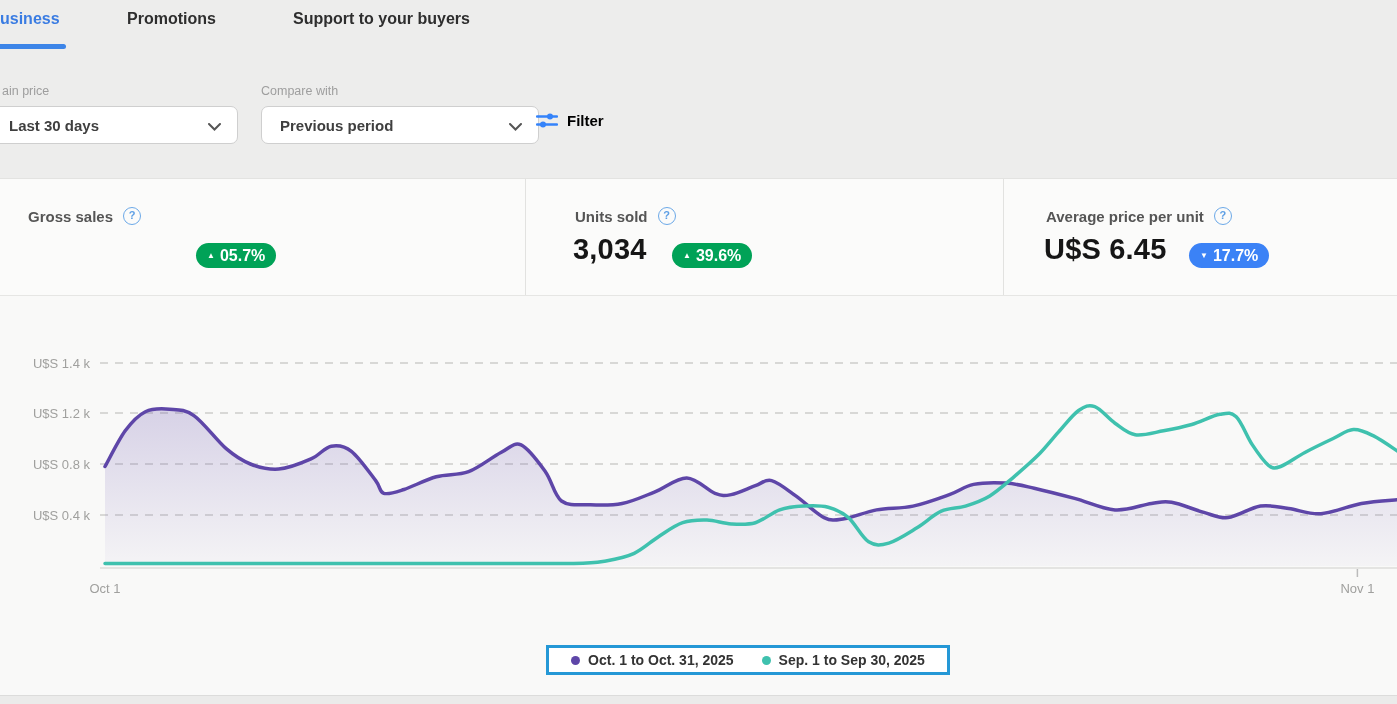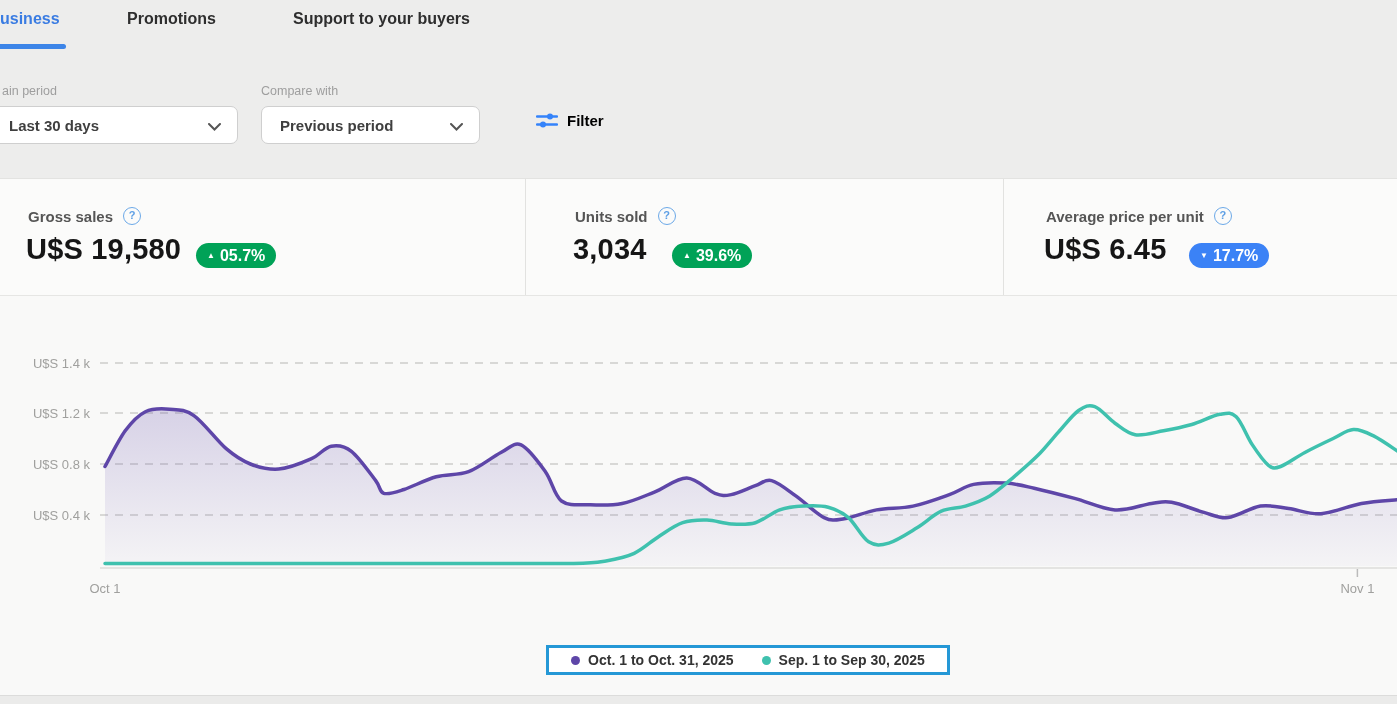--- a/index.html
+++ b/index.html
@@ -13,21 +13,21 @@
   #tab-promotions{left:127px;}
   #tab-support{left:293px;}
   .tab-underline{position:absolute;left:0;top:44px;width:66px;height:5px;border-radius:0 3px 3px 0;background:#3d85e8;}
 
   
   .field-label{position:absolute;top:84px;font-size:12.5px;color:#9e9e9e;}
   #lbl-main{left:2px;}
   #lbl-compare{left:261px;}
   .select{position:absolute;top:106px;height:38px;box-sizing:border-box;background:#fff;border:1px solid #cfcfcf;border-radius:7px;display:flex;align-items:center;font-weight:bold;color:#3f3f3f;font-size:15px;cursor:pointer;}
   #sel-main{left:-8px;width:246px;padding-left:16px;}
-  #sel-compare{left:261px;width:219px;padding-left:18px;}
+  #sel-compare{left:261px;width:278px;padding-left:18px;}
   .select .chev{position:absolute;right:16px;top:16px;}
   .filter-btn{position:absolute;left:536px;top:112px;display:flex;align-items:center;gap:9px;background:none;border:none;font-family:inherit;font-size:15px;font-weight:bold;color:#000000;cursor:pointer;padding:0;}
 
   
   .lower{position:absolute;left:0;top:178px;width:1397px;height:526px;background:#f9f9f8;border-top:1px solid #e3e3e1;}
   .kpi-section{position:absolute;left:0;top:0;width:1397px;height:116px;background:#fbfbfa;border-bottom:1px solid #e6e6e4;}
   .kpi-divider{position:absolute;top:0;width:1px;height:116px;background:#e2e2e0;}
   #div1{left:525px;} #div2{left:1003px;}
   .kpi-label{position:absolute;top:28px;font-size:15px;font-weight:bold;color:#555;display:flex;align-items:center;gap:10px;}
   .kpi-value{position:absolute;top:54px;font-size:29px;font-weight:bold;color:#161616;letter-spacing:0.2px;}
@@ -57,21 +57,21 @@
     <span>usiness</span>
   </div>
   <div class="tab-underline" style="background: rgb(61, 133, 232);"></div>
   <div class="tab" id="tab-promotions">
     <span>Promotions</span>
   </div>
   <div class="tab" id="tab-support">
     <span>Support to your buyers</span>
   </div>
 
-  <div class="field-label" id="lbl-main">ain period</div>
+  <div class="field-label" id="lbl-main">ain price</div>
   <div class="select" id="sel-main">
     <span>Last 30 days</span>
     <svg class="chev" width="13" height="8" viewBox="0 0 13 8">
         <polyline points="1,1 6.5,6.5 12,1" fill="none" stroke="#555" stroke-width="2" stroke-linecap="round"></polyline>
       </svg>
   </div>
 
   <div class="field-label" id="lbl-compare">Compare with</div>
   <div class="select" id="sel-compare">
     <span>Previous period</span>
@@ -93,21 +93,20 @@
   <div class="lower">
 
     <div class="kpi-section">
       <div class="kpi-divider" id="div1"></div>
       <div class="kpi-divider" id="div2"></div>
 
       <div class="kpi-label" style="left:28px;">
         <span>Gross sales</span>
         <span class="info"></span>
       </div>
-      <div class="kpi-value" style="left:26px;">U$S 19,580</div>
       <div class="badge up" style="left: 196px; background: rgb(0, 162, 87);" id="badge0">
         <span>05.7%</span>
       </div>
 
       <div class="kpi-label" style="left:575px;">
         <span>Units sold</span>
         <span class="info"></span>
       </div>
       <div class="kpi-value" style="left:573px;">3,034</div>
       <div class="badge up" style="left: 672px; background: rgb(0, 162, 87);" id="badge1">

